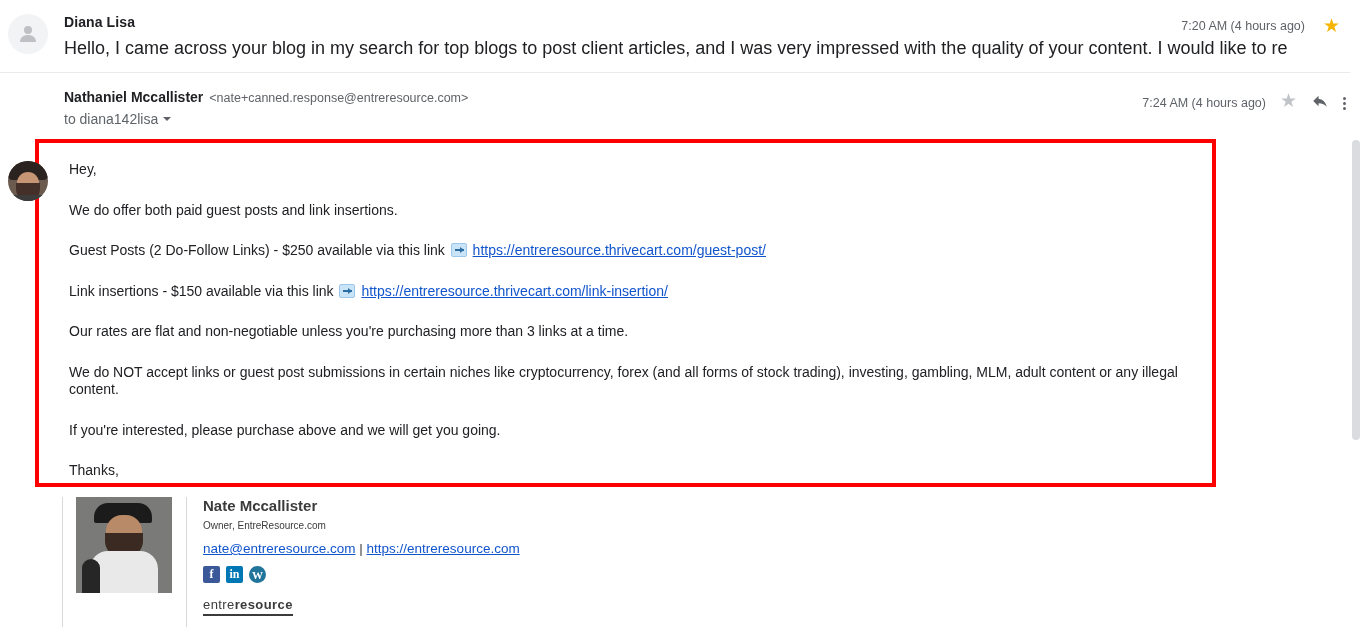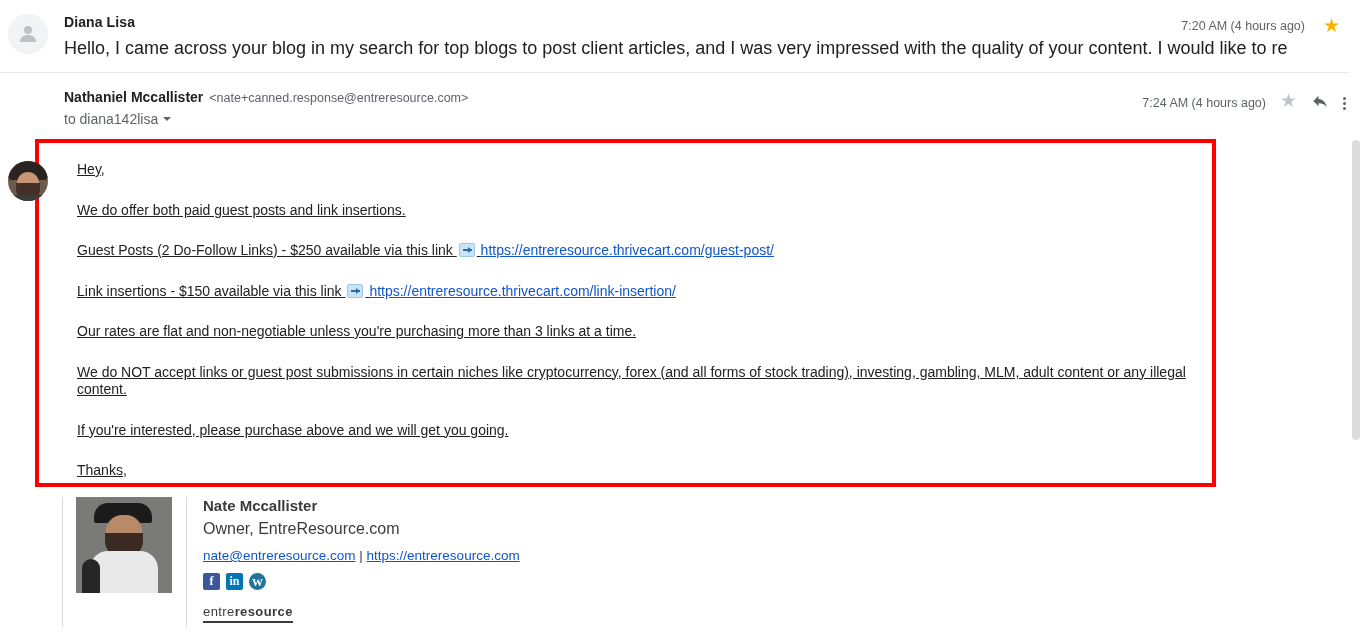--- a/index.html
+++ b/index.html
@@ -188,25 +188,24 @@
   .body-wrap {
     margin: 8px 0 0 35px;
     width: 1181px;
     border: 4px solid #ff0000;
     padding: 18px 0 6px 26px;
     height: 348px;
     overflow: hidden;
     background: #fff;
   }
   .body-wrap p {
-    margin: 0 0 23px 12px;
+    margin: 0 0 23px 4px;
     font-size: 14px;
     line-height: 1.25;
     color: #202124;
-    text-decoration: underline;
   }
   .body-wrap p.tight { margin-bottom: 0; }
   a.link {
     color: #1155cc;
     text-decoration: underline;
   }
   .link-chip {
     display: inline-block;
     width: 16px;
     height: 14px;
@@ -290,21 +289,21 @@
     padding-left: 16px;
     min-height: 130px;
   }
   .sig-name {
     font-size: 15px;
     font-weight: bold;
     color: #3b3b3b;
     margin-bottom: 6px;
   }
   .sig-title {
-    font-size: 16px;
+    font-size: 10px;
     color: #3b3b3b;
     margin-bottom: 10px;
   }
   .sig-links {
     font-size: 13.5px;
     color: #3b3b3b;
     margin-bottom: 10px;
   }
   .sig-links a { color: #1155cc; text-decoration: underline; }
   .sig-social {

